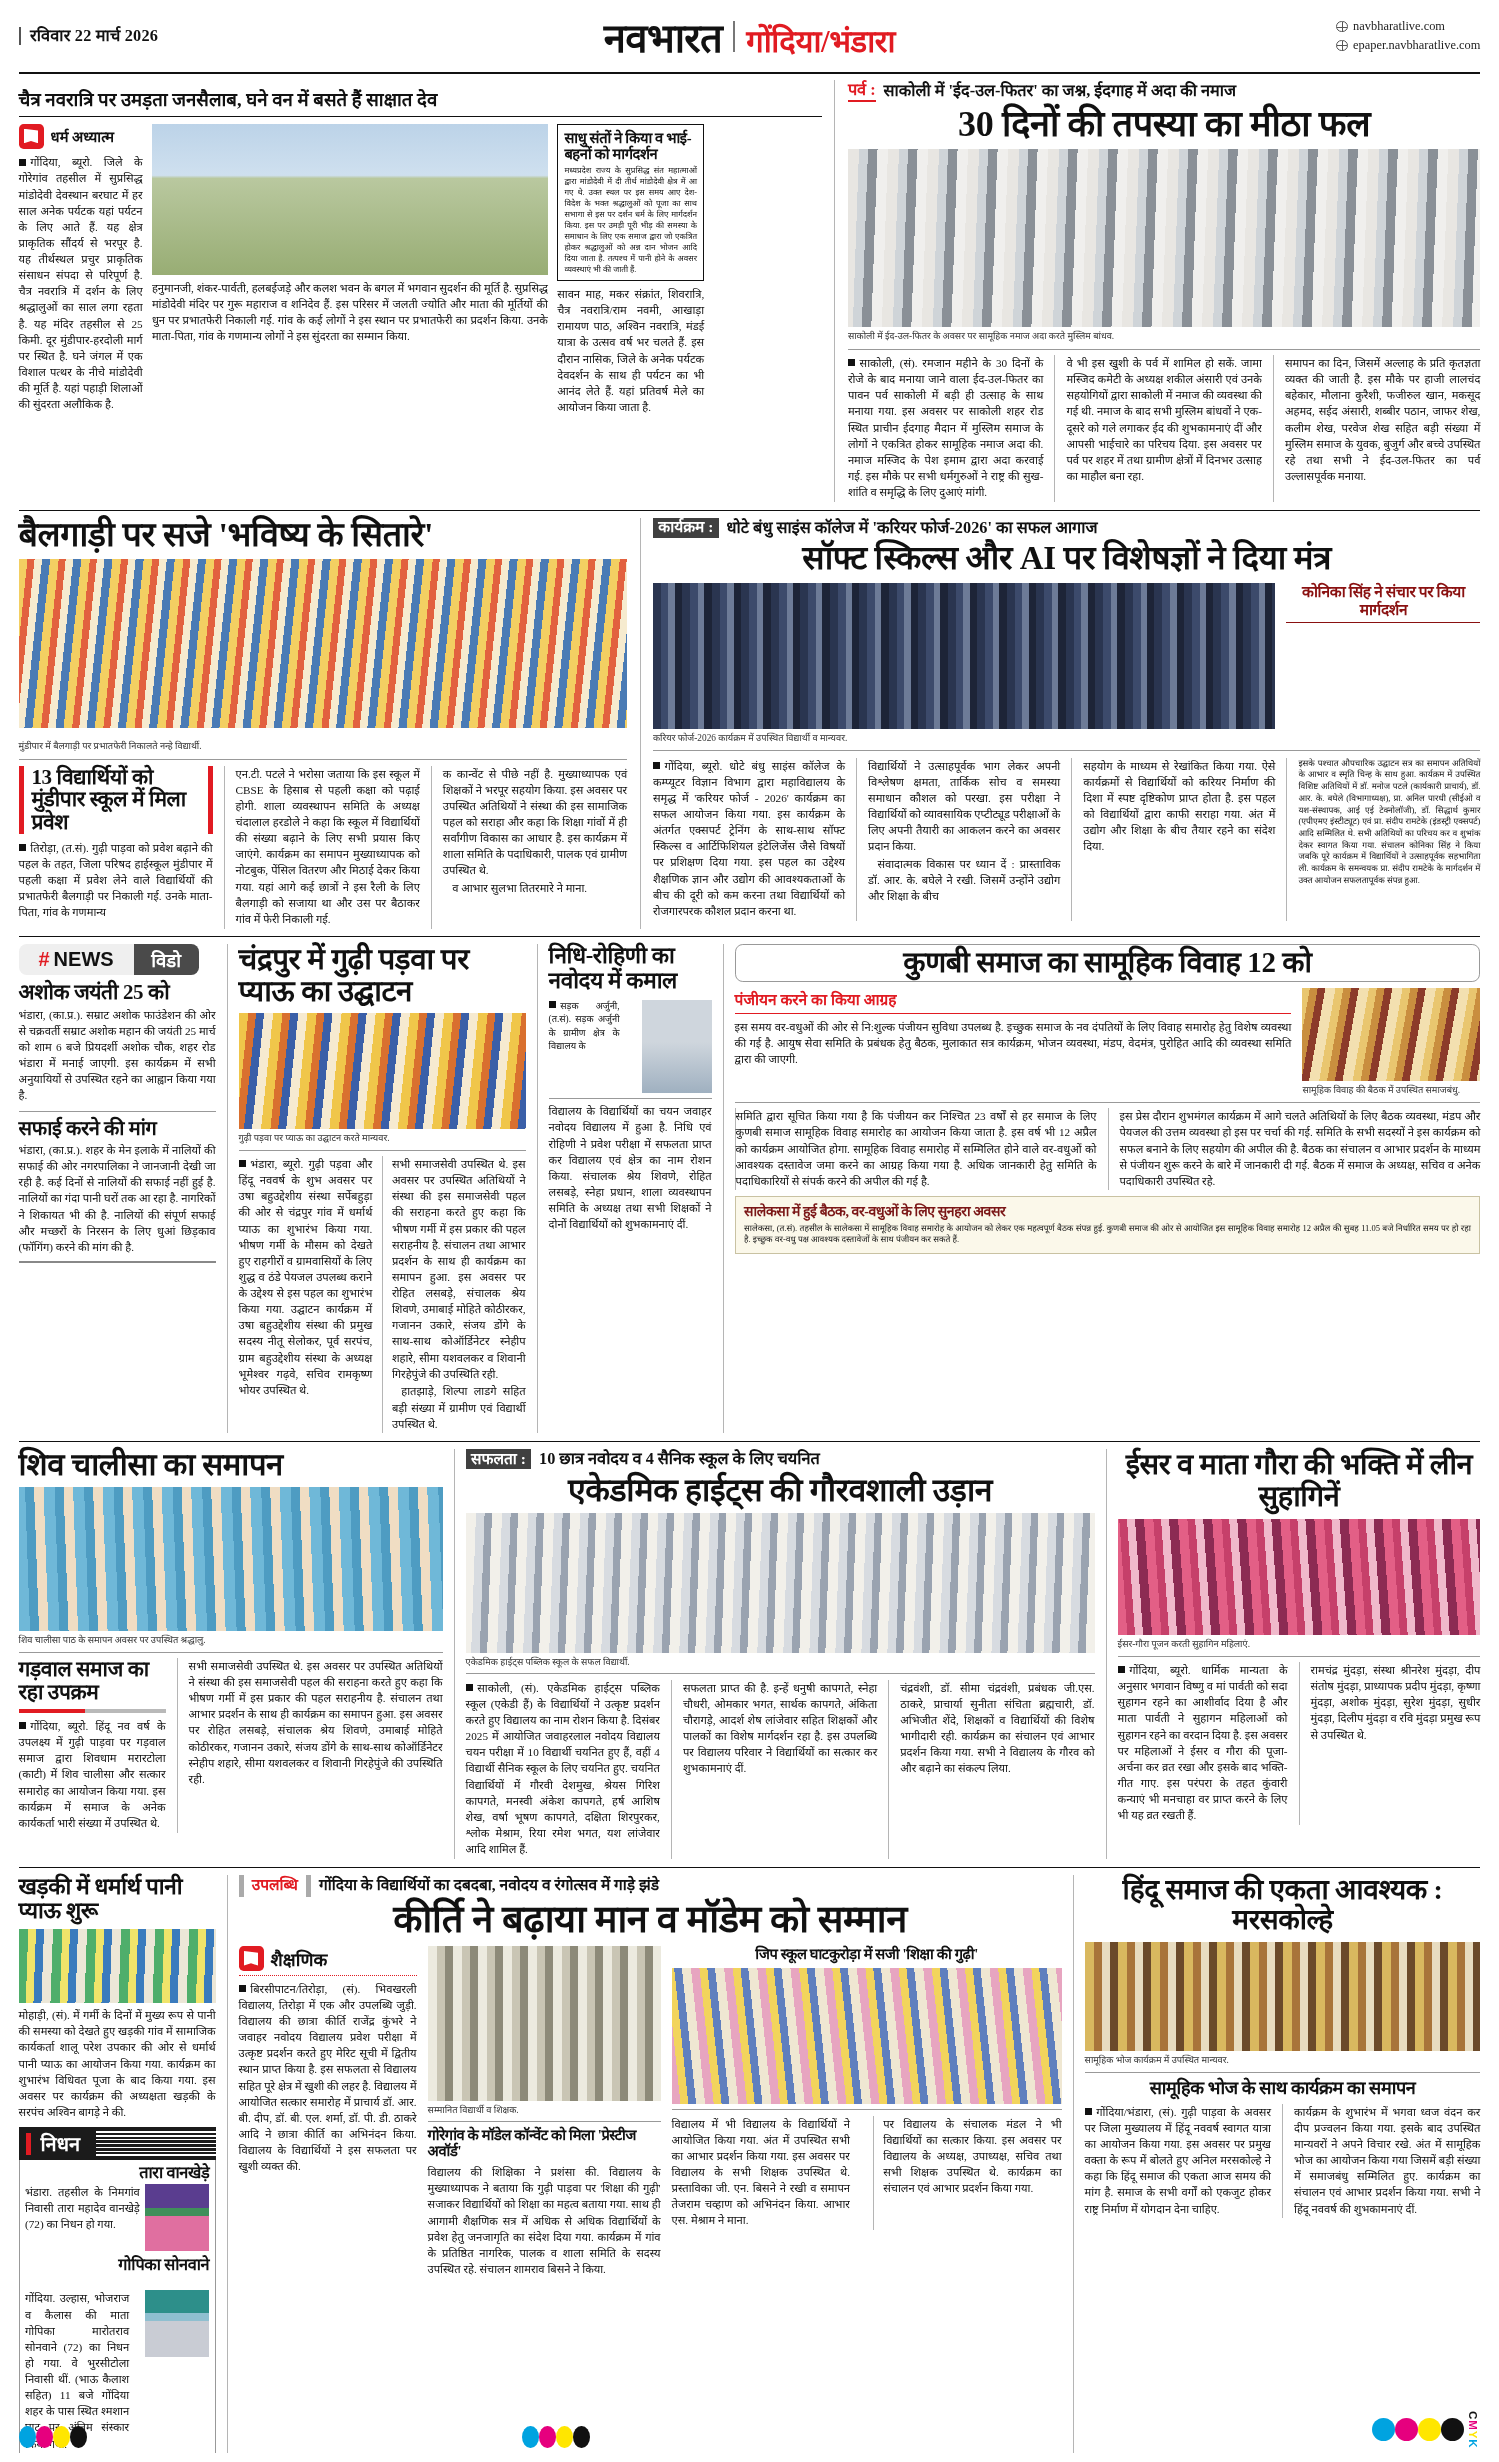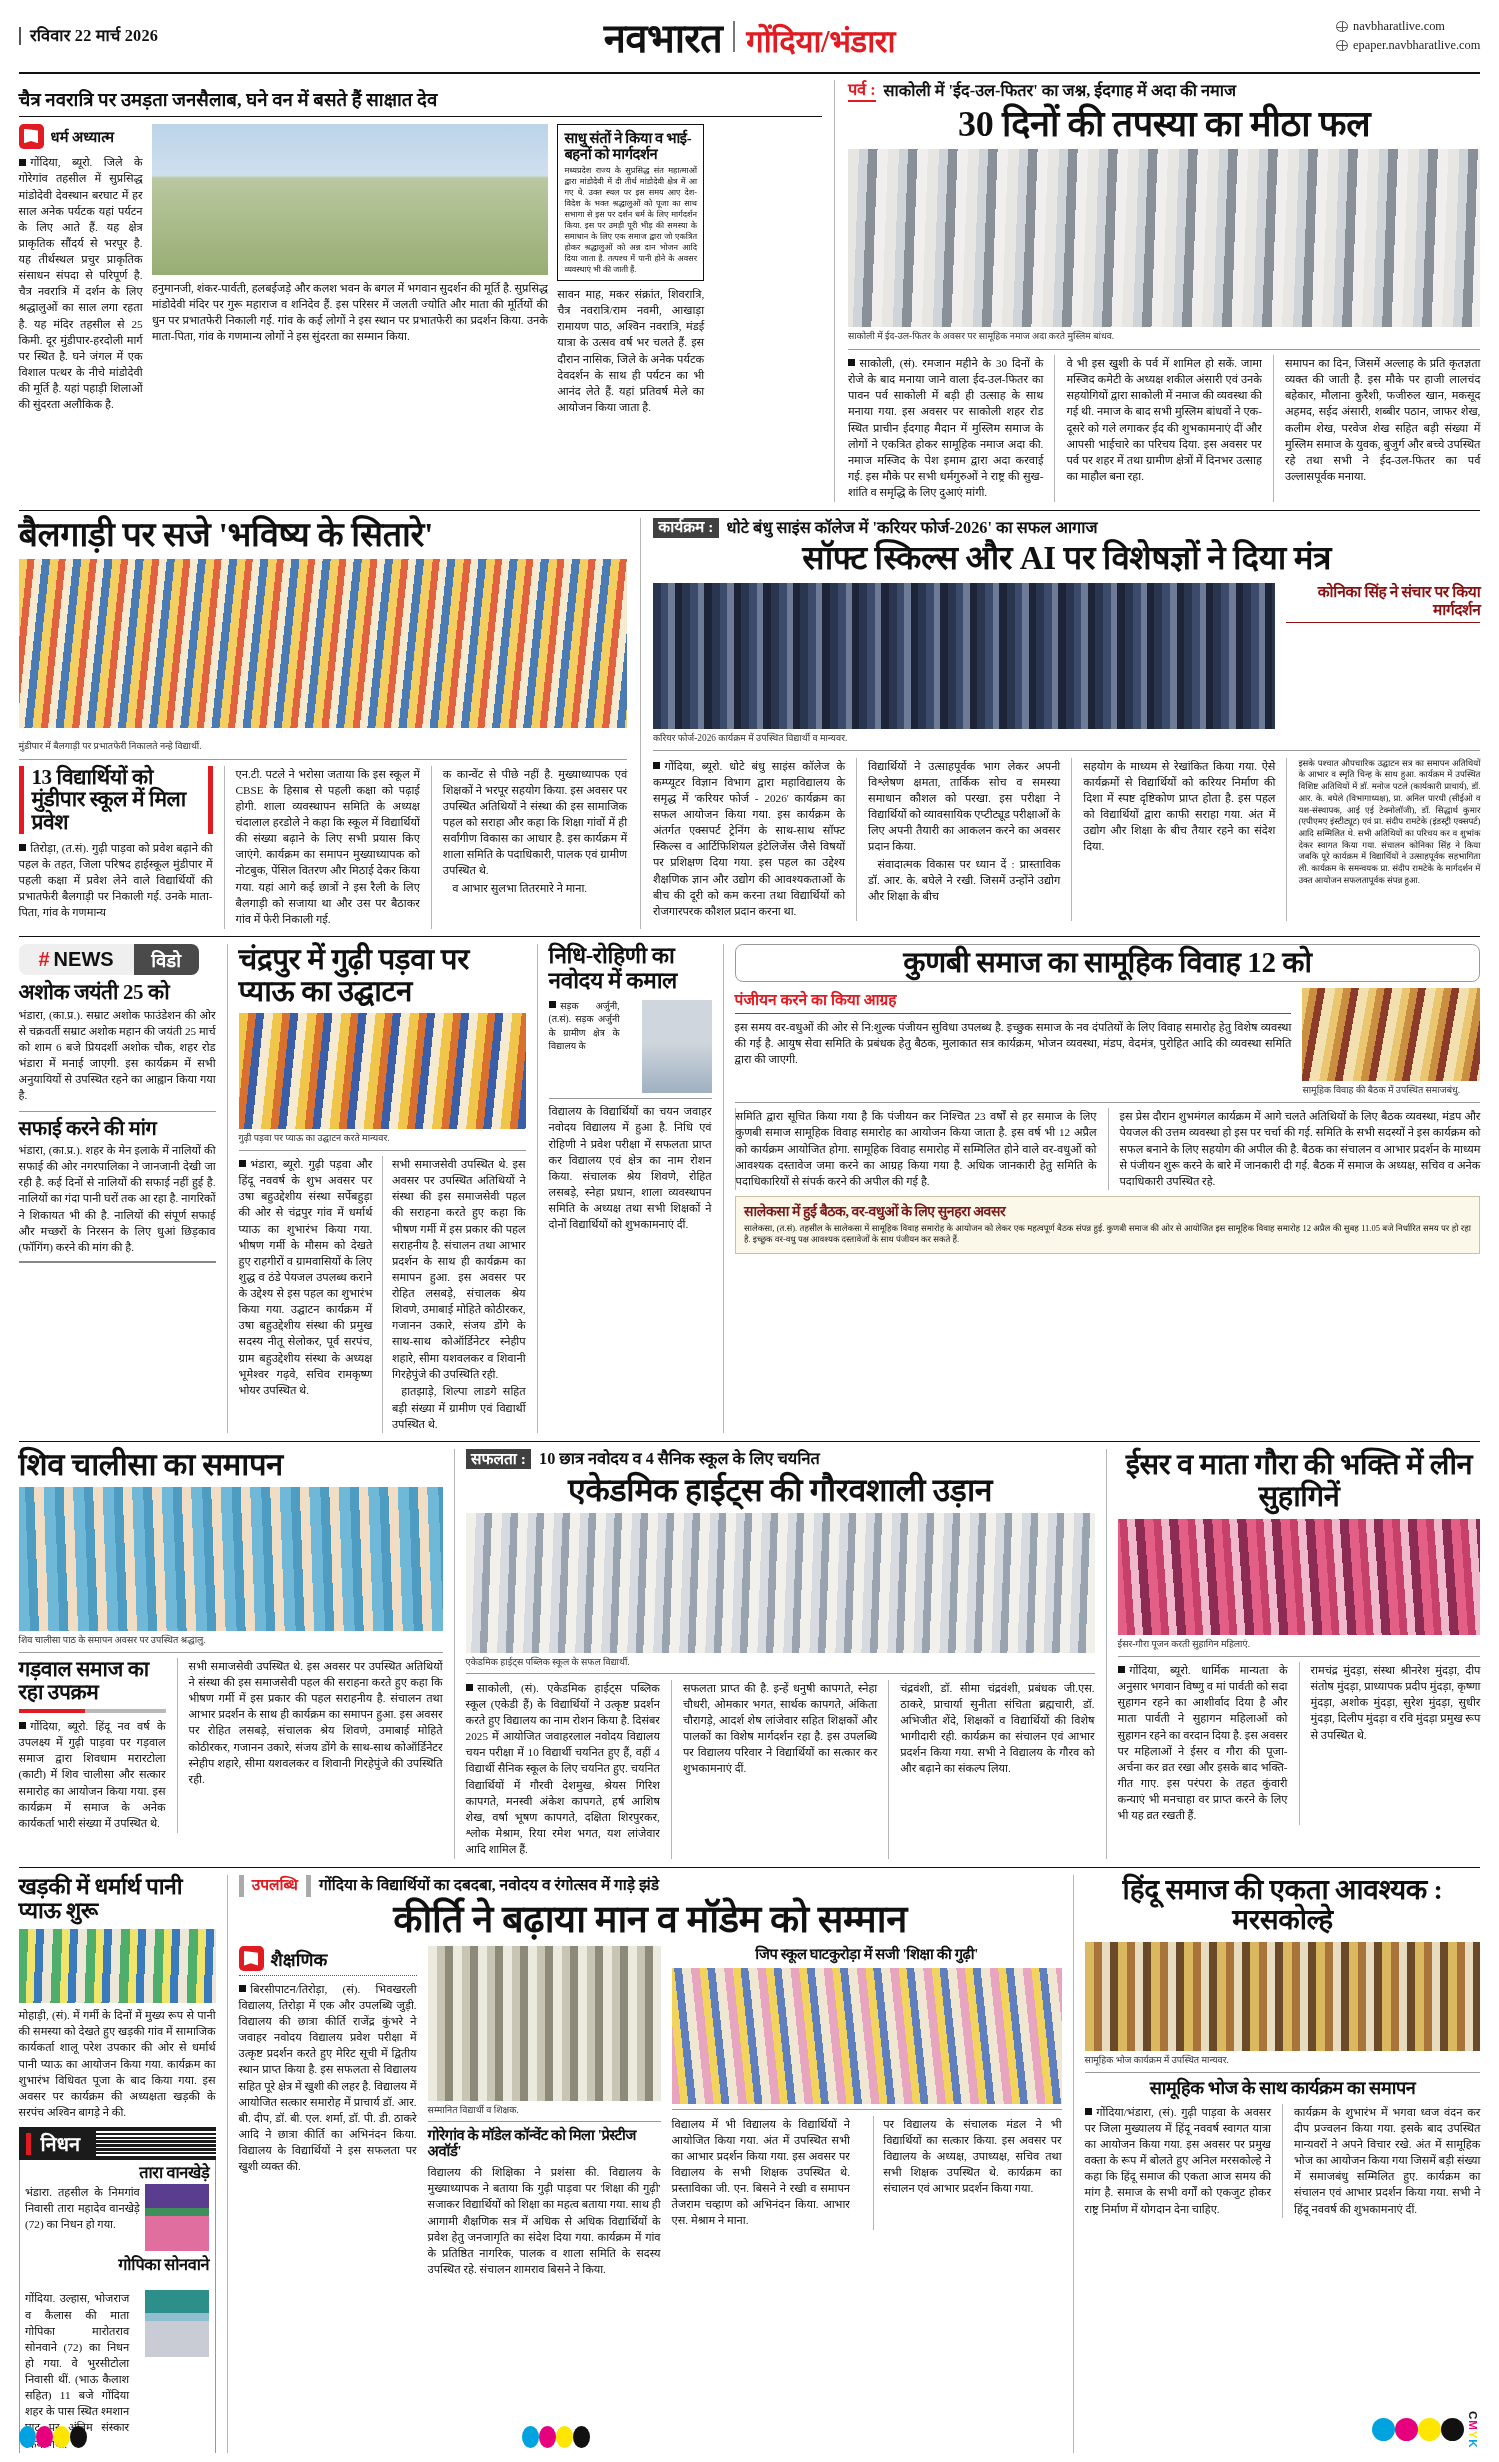--- a/index.html
+++ b/index.html
@@ -235,21 +235,21 @@
         <span>धोटे बंधु साइंस कॉलेज में 'करियर फोर्ज-2026' का सफल आगाज</span>
       </div>
       <h2 class="hl" style="font-size:33px;margin-top:4.7px;text-align:center">सॉफ्ट स्किल्स और AI पर विशेषज्ञों ने दिया मंत्र</h2>
 
       <div style="display:flex;gap:11px;margin-top:7px">
         <div style="flex:1">
           <div class="photo p-seminar" style="height:146px"></div>
           <div class="caption" style="margin-top:3.1px">करियर फोर्ज-2026 कार्यक्रम में उपस्थित विद्यार्थी व मान्यवर.</div>
         </div>
         <div style="width:194px">
-          <div class="hl" style="font-size:15.5px;line-height:1.14;text-align:right;color:#8a1111;border-bottom:1.6px solid #8a1111;padding-bottom:3.9px">कोनिका सिंह ने संचार पर किया मार्गदर्शन</div>
+          <div class="hl" style="font-size:15.5px;line-height:1.14;text-align:center;color:#8a1111;border-bottom:1.6px solid #8a1111;padding-bottom:3.9px">कोनिका सिंह ने संचार पर किया मार्गदर्शन</div>
         </div>
       </div>
 
       <div style="display:flex;gap:11px;margin-top:6.2px;border-top:0.8px solid #999;padding-top:6.2px">
         <div class="body-txt" style="flex:1">
             <p class="first"><span class="sq"></span><span>गोंदिया, ब्यूरो. धोटे बंधु साइंस कॉलेज के कम्प्यूटर विज्ञान विभाग द्वारा महाविद्यालय के समृद्ध में 'करियर फोर्ज - 2026' कार्यक्रम का सफल आयोजन किया गया. इस कार्यक्रम के अंतर्गत एक्सपर्ट ट्रेनिंग के साथ-साथ सॉफ्ट स्किल्स व आर्टिफिशियल इंटेलिजेंस जैसे विषयों पर प्रशिक्षण दिया गया. इस पहल का उद्देश्य शैक्षणिक ज्ञान और उद्योग की आवश्यकताओं के बीच की दूरी को कम करना तथा विद्यार्थियों को रोजगारपरक कौशल प्रदान करना था.</span></p>
           </div>
         <div class="body-txt vline" style="flex:1;padding-left:11px">
           <p class="first">विद्यार्थियों ने उत्साहपूर्वक भाग लेकर अपनी विश्लेषण क्षमता, तार्किक सोच व समस्या समाधान कौशल को परखा. इस परीक्षा ने विद्यार्थियों को व्यावसायिक एप्टीट्यूड परीक्षाओं के लिए अपनी तैयारी का आकलन करने का अवसर प्रदान किया.</p>
           <p>संवादात्मक विकास पर ध्यान दें : प्रास्ताविक डॉ. आर. के. बघेले ने रखी. जिसमें उन्होंने उद्योग और शिक्षा के बीच</p>

